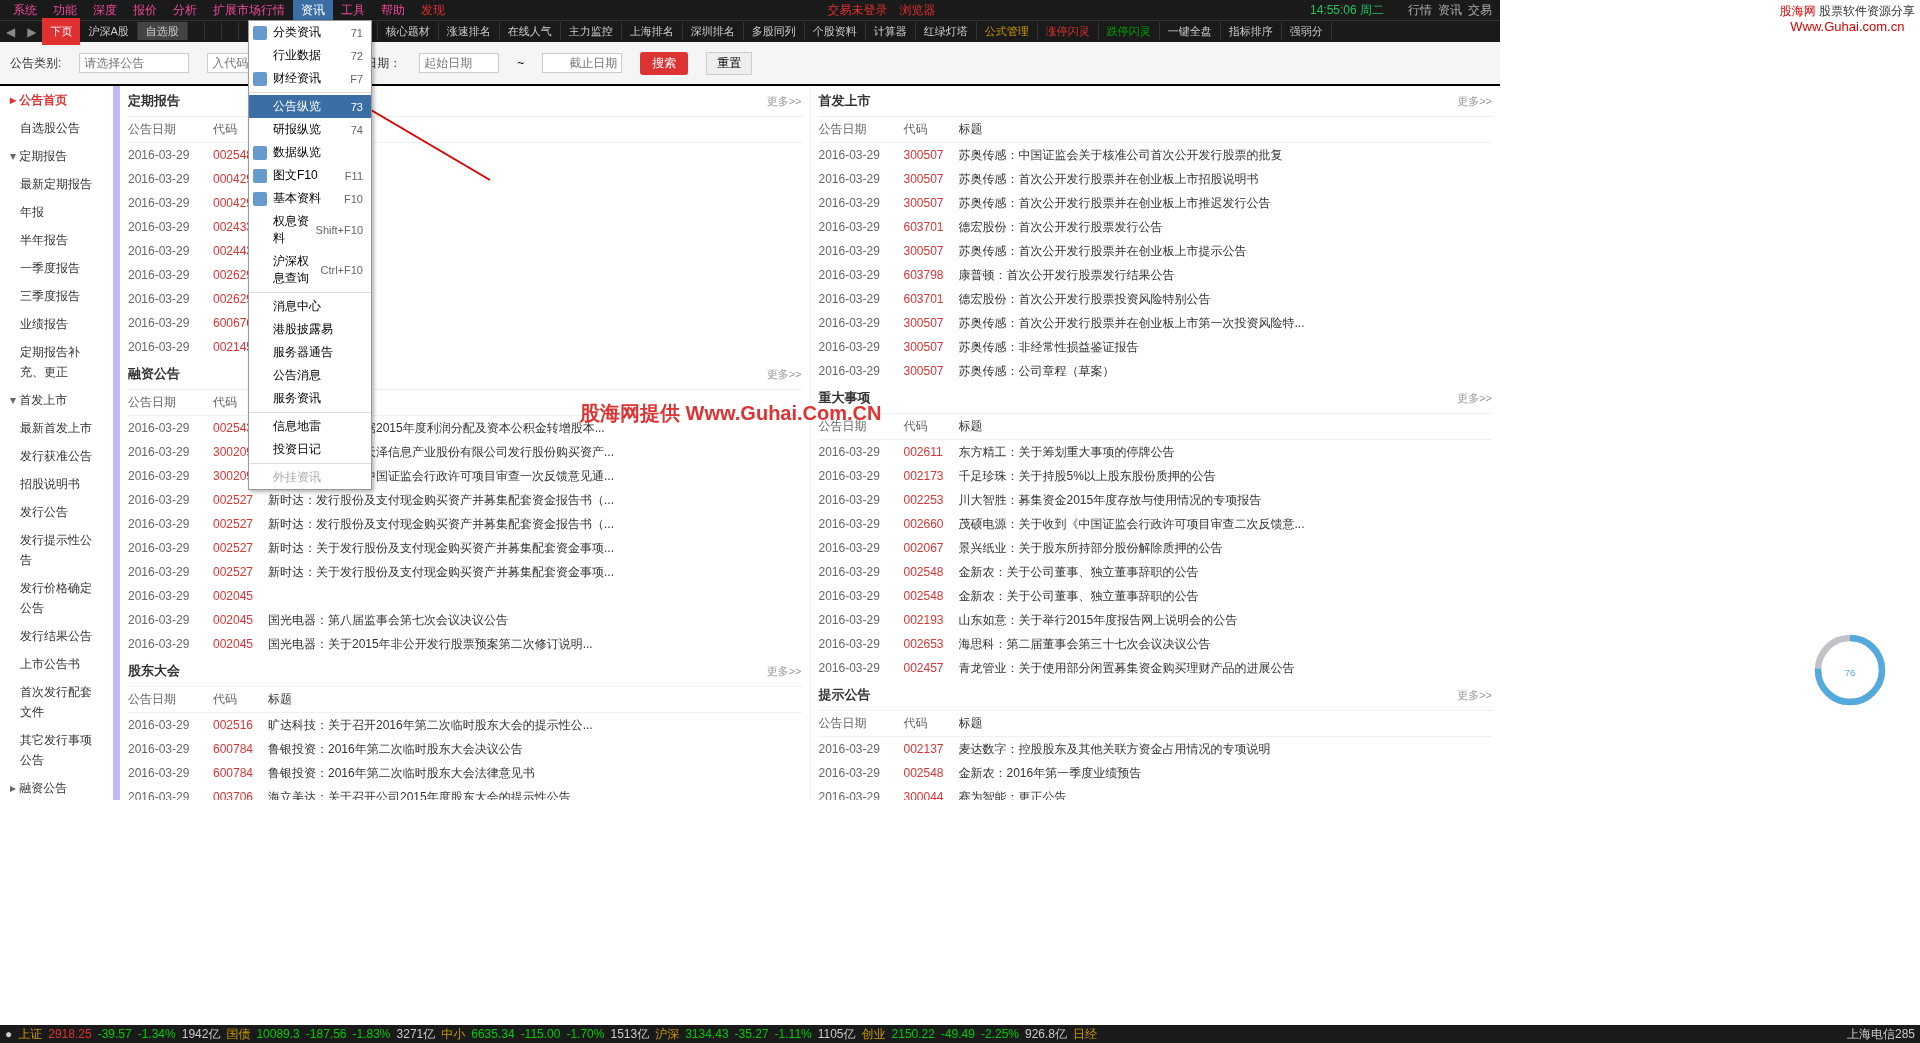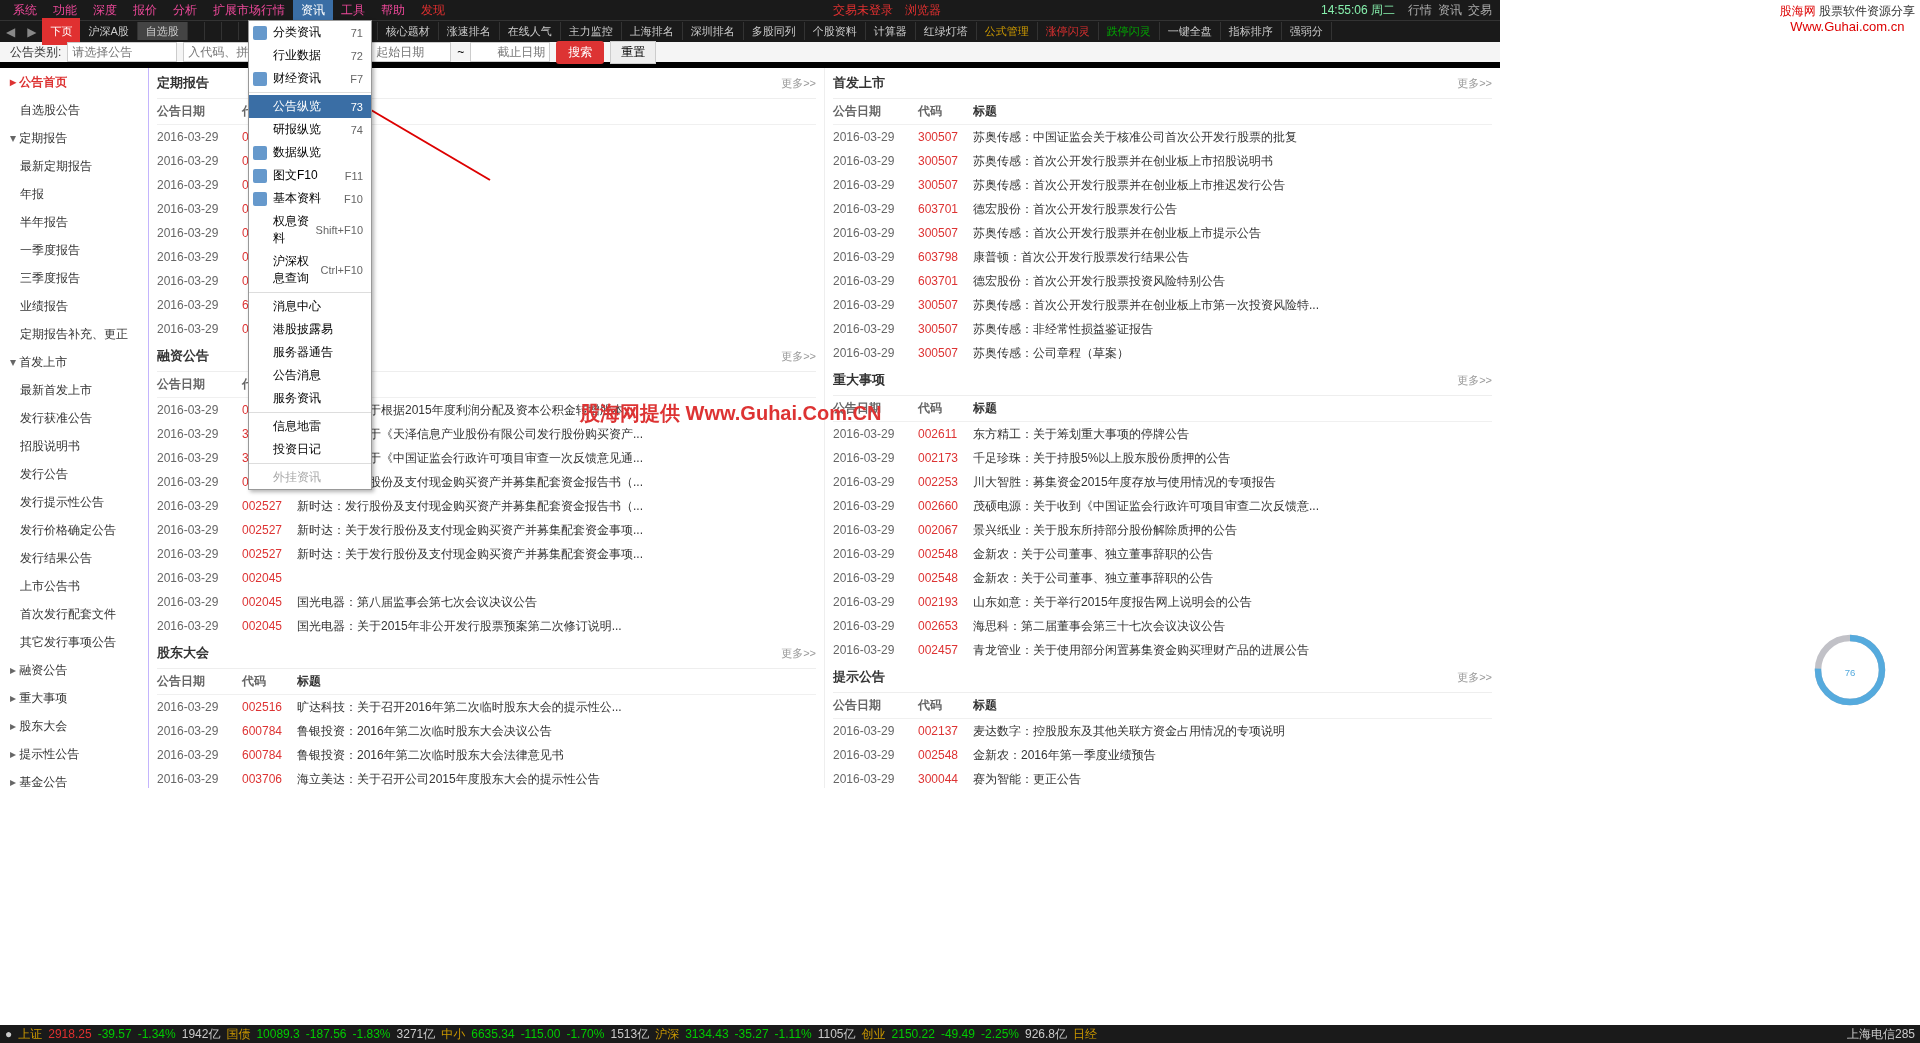--- a/index.html
+++ b/index.html
@@ -2,56 +2,56 @@
 <html><head>
 <meta charset="utf-8">
 <style>
 *{margin:0;padding:0;box-sizing:border-box;font-family:"Microsoft YaHei",SimSun,Arial,sans-serif;font-size:12px}
 body{background:#fff;overflow:hidden;width:1500px;height:800px}
 .menubar{background:#1a1a1a;color:#ccc;height:20px;display:flex;align-items:center;padding:0 5px}
 .menubar .m-item{padding:2px 8px;cursor:pointer;color:#ec4899}
 .menubar .m-item.active{background:#3a6ea5;color:#fff}
 .menubar .m-item.discover{color:#e03030}
 .menubar .ctr-text{flex:1;text-align:center;color:#e03030}
-.menubar .time{color:#86efac;margin-right:10px}
+.menubar .time{color:#22c55e;margin-right:21px}
 .menubar .rlinks{color:#aaa}
 .menubar .rlinks span{margin:0 3px}
 .brand{position:absolute;top:0;right:0;color:#d00;font-weight:normal;text-align:center;line-height:1.2;background:#fff;padding:2px 5px;z-index:100}
 .brand .cn{font-size:14px;color:#333}
 .brand .cn .red{color:#d00}
 .brand .url{font-size:13px;color:#d00}
 .toolbar{background:#1a1a1a;height:22px;display:flex;align-items:center;border-top:1px solid #333}
 .toolbar .nav-arrow{color:#888;padding:0 6px}
 .toolbar .nav-down{background:#e03030;color:#fff;padding:6px 8px;font-size:11px}
 .toolbar .tbtn{color:#ccc;padding:3px 8px;border-right:1px solid #333;font-size:11px;white-space:nowrap}
 .toolbar .tbtn.sel{background:#444}
 .toolbar .tbtn.gold{color:#c90}
 .toolbar .tbtn.red{color:#e03030}
 .toolbar .tbtn.green{color:#0a0}
-.filterbar{background:#f5f5f5;border-bottom:6px solid #000000;height:26px;display:flex;align-items:center;padding:0 150px 0 10px;gap:6px}
+.filterbar{background:#f5f5f5;border-bottom:2px solid #000000;height:44px;display:flex;align-items:center;padding:0 150px 0 10px;gap:18px}
 .filterbar label{color:#333}
 .filterbar input[type=text]{border:1px solid #ccc;padding:2px 4px;height:20px;font-size:12px}
 .filterbar .search-btn{background:#d33;color:#fff;border:none;padding:3px 12px;cursor:pointer;border-radius:3px}
 .filterbar .reset-btn{background:#eee;border:1px solid #ccc;padding:2px 10px;cursor:pointer}
 .main{display:flex;height:720px}
-.sidebar{width:149px;background:#fff;border-right:1px solid #c4b5fd;overflow-y:auto}
+.sidebar{width:120px;background:#fff;border-right:7px solid #c4b5fd;overflow-y:auto}
 .sb-item{padding:4px 10px 4px 20px;color:#333;cursor:pointer;line-height:20px}
 .sb-item.top{color:#d33;font-weight:bold;padding-left:10px}
 .sb-item.top::before{content:"▸ ";color:#d33}
 .sb-item.cat{color:#333;padding-left:10px}
 .sb-item.cat::before{content:"▸ ";color:#666}
 .sb-item.open::before{content:"▾ "}
 .content{flex:1;display:flex;overflow:hidden}
 .col{flex:1;overflow-y:auto;padding:0 8px}
 .col-l{border-right:1px solid #eee}
 .section{}
 .sec-head{display:flex;justify-content:space-between;align-items:center;padding:6px 0;border-bottom:1px solid #eee}
 .sec-head h3{font-size:13px;font-weight:bold;color:#333}
 .sec-head .more{color:#999;font-size:11px}
-.tbl-head{display:flex;padding:4px 0;color:#666;font-weight:bold;border-bottom:1px solid #f0f0f0}
+.tbl-head{display:flex;padding:4px 0;color:#666;font-weight:normal;border-bottom:1px solid #f0f0f0}
 .row{display:flex;padding:3px 0;color:#333;line-height:18px}
 .c-date{width:85px;color:#666}
 .c-code{width:55px}
 .c-code.red{color:#d33}
 .c-title{flex:1;color:#333;white-space:nowrap;overflow:hidden;text-overflow:ellipsis}
 .dropdown{position:absolute;top:20px;left:248px;width:124px;background:#fff;border:1px solid #999;box-shadow:2px 2px 4px rgba(0,0,0,.3);z-index:200}
 .dd-item{display:flex;align-items:center;padding:3px 8px 3px 24px;position:relative;cursor:pointer}
 .dd-item.hl{background:#3a6ea5;color:#fff}
 .dd-item .sc{margin-left:auto;color:#666;font-size:11px}
 .dd-item.hl .sc{color:#fff}

